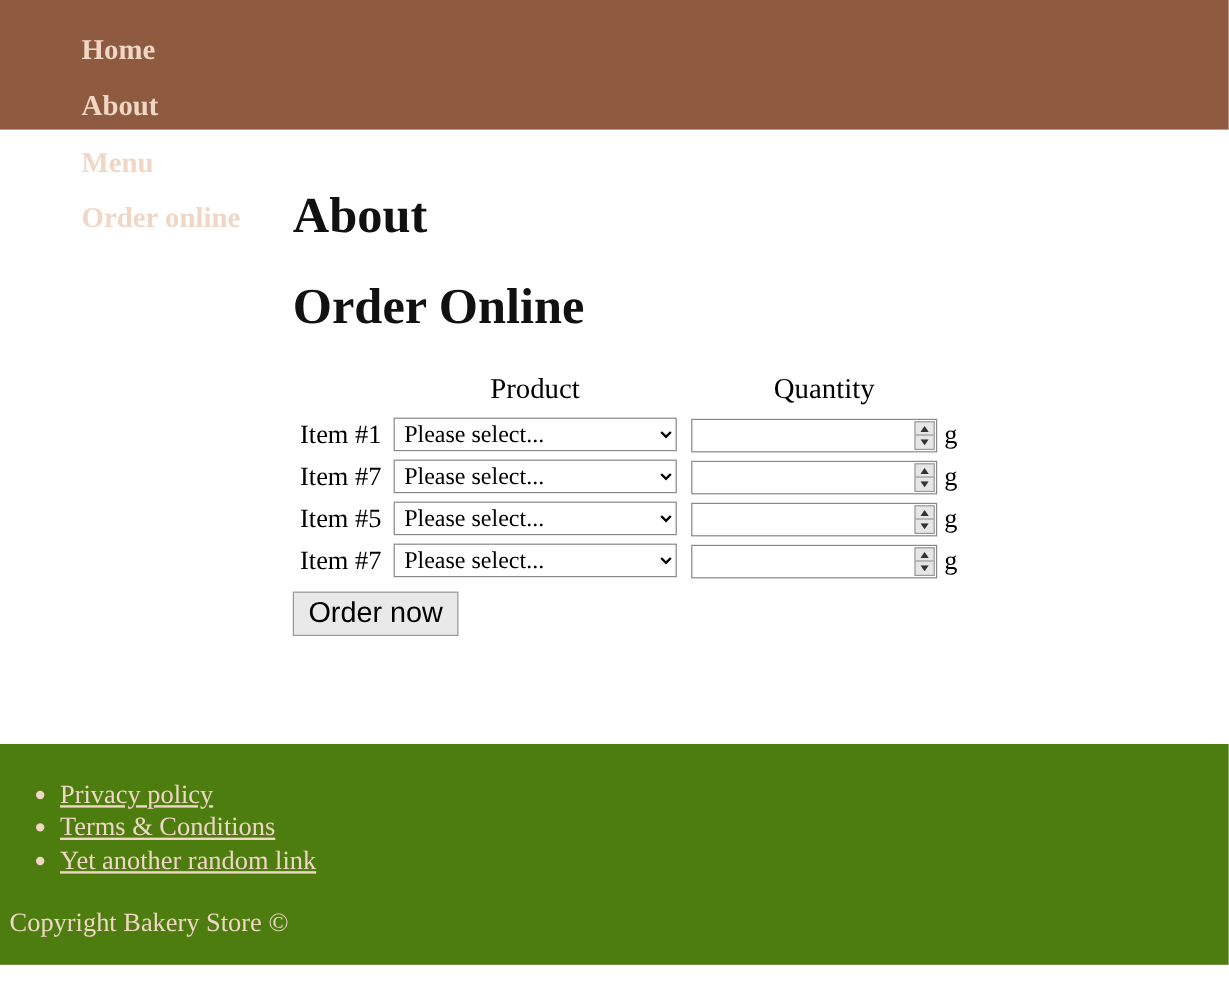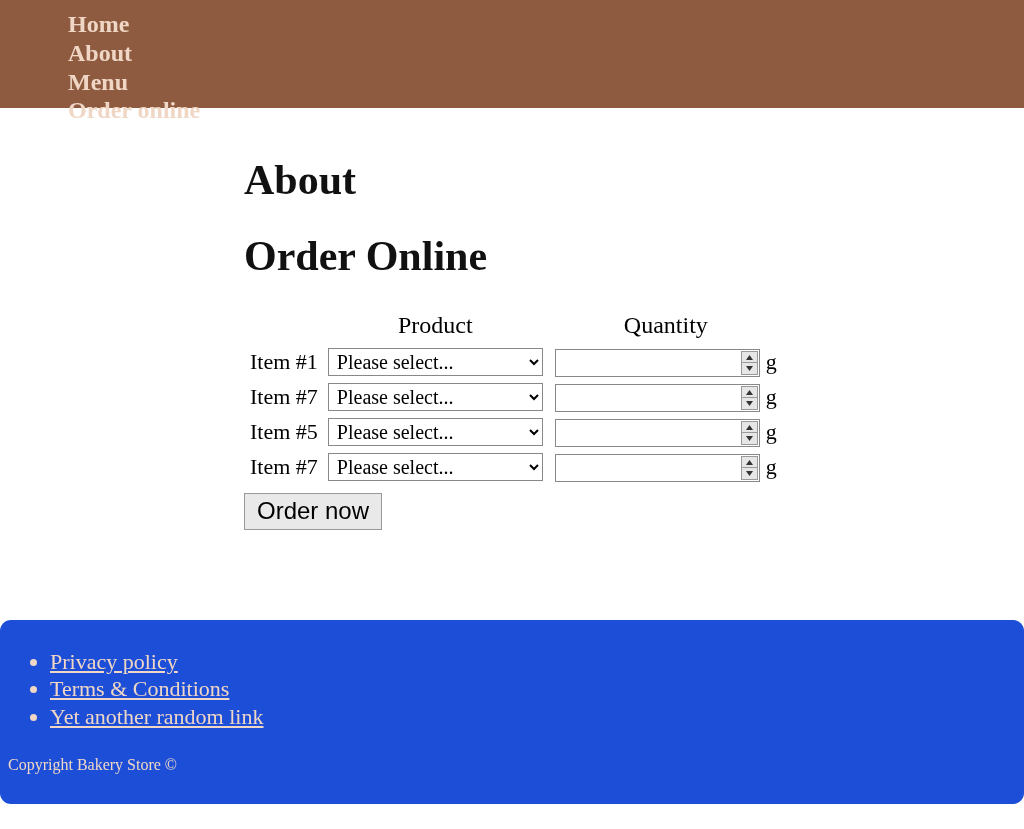--- a/index.html
+++ b/index.html
@@ -28,20 +28,21 @@
   .nav li {
     line-height: 1.2;
   }
   .nav a {
     font-family: Georgia, serif;
     font-size: 24px;
     font-weight: bold;
     color: #f0d7c5;
     text-decoration: none;
     display: inline-block;
+    margin-top: 18px;
   }
   .nav a.below-bar {
     position: relative;
   }
   .main {
     padding: 0 0 0 244px;
     width: 100%;
   }
   h1.section-heading {
     font-family: Georgia, serif;
@@ -74,21 +75,21 @@
   table.order-table td.label {
     text-align: left;
     padding-right: 4px;
   }
   table.order-table td.unit {
     padding-left: 0;
   }
   select.product-select {
     font-family: Georgia, serif;
     font-size: 20px;
-    width: 215px;
+    width: 236px;
     height: 28px;
     border: 1px solid #888;
     background: #fff;
     padding: 0 4px;
   }
   .qty-wrap {
     position: relative;
     display: inline-block;
     width: 205px;
     height: 28px;
@@ -136,44 +137,43 @@
     font-size: 24px;
     padding: 3px 12px 4px 12px;
     background: #e9e9e9;
     border: 1px solid #999;
     cursor: pointer;
   }
   .spacer {
     height: 90px;
   }
   .footer {
-    background: #1d4ed8;
+    background: #4d7c0f;
     width: 100%;
     padding: 28px 0 10px 0;
     color: #f0d7c5;
     font-family: Georgia, serif;
     min-height: 184px;
-    border-radius: 11px;
   }
   .footer ul {
     margin: 0 0 16px 0;
     padding: 0 0 0 50px;
     list-style: disc;
     color: #f0d7c5;
   }
   .footer ul li {
     font-size: 22px;
     line-height: 1.25;
   }
   .footer ul li a {
     color: #f0d7c5;
     text-decoration: underline;
   }
   .footer .copyright {
-    font-size: 16px;
+    font-size: 22px;
     padding: 10px 0 0 8px;
   }
 </style>
 </head>
 <body>
 
 <header class="topbar">
   <ul class="nav">
     <li><a href="#">Home</a></li>
     <li><a href="#">About</a></li>

